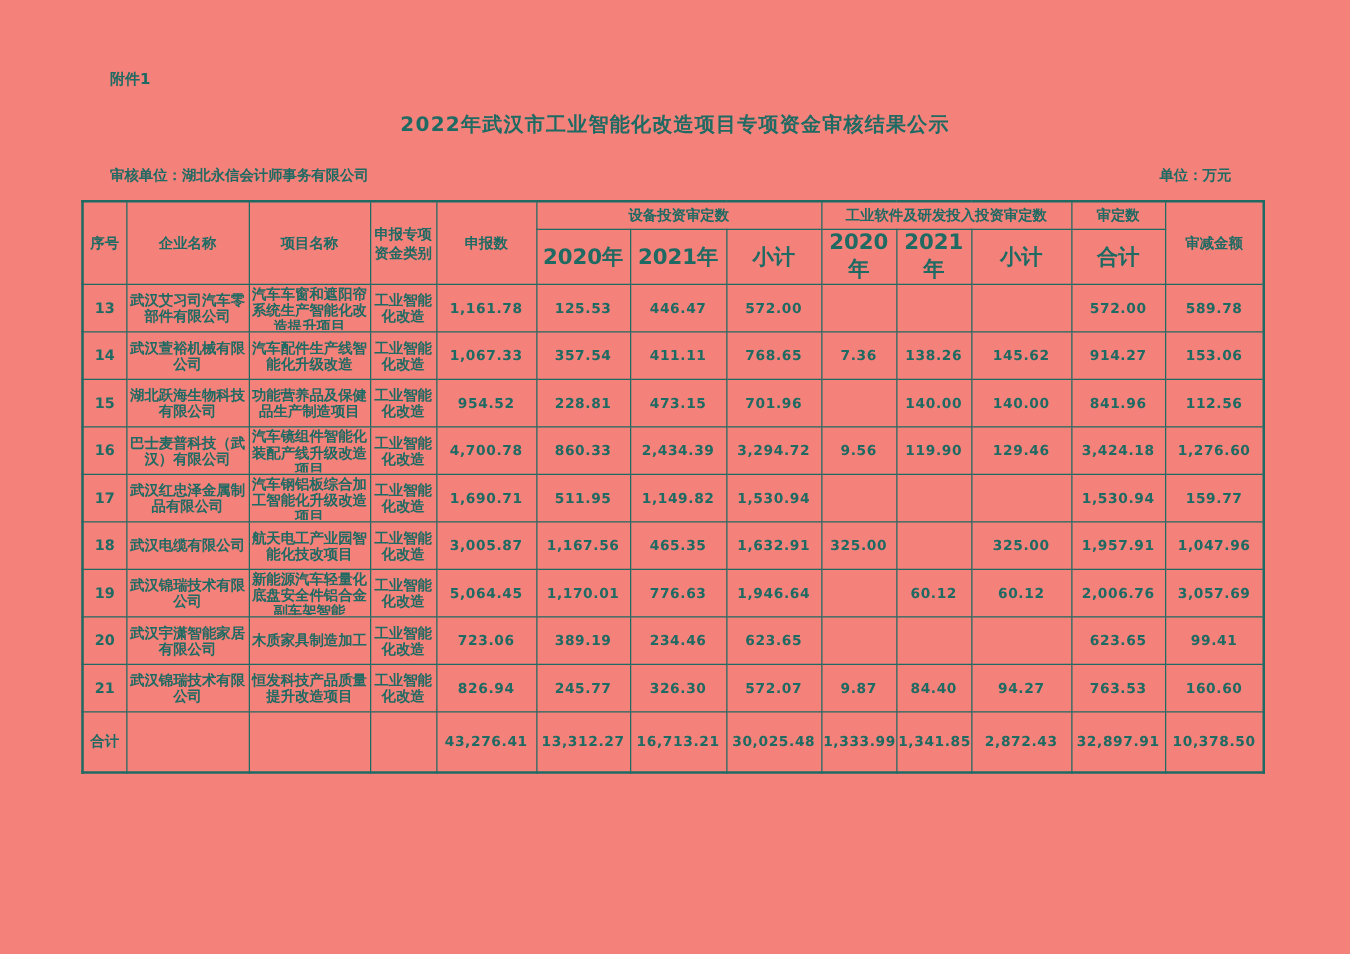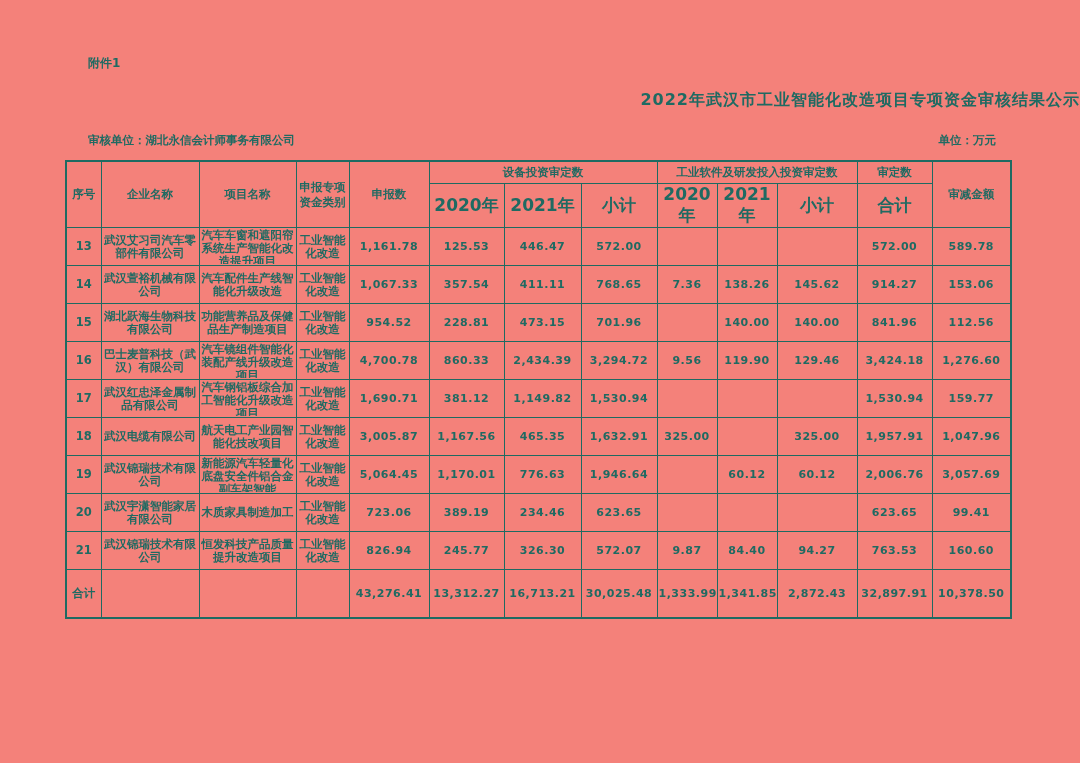--- a/index.html
+++ b/index.html
@@ -6,22 +6,22 @@
   body{
     width:1080px;height:763px;
     background:#f4817a;
     font-family:"DejaVu Sans","Liberation Sans",sans-serif;
     font-weight:bold;
     color:#1f6a62;
     overflow:hidden;
   }
   .page{position:relative;width:1080px;height:636px;}
   .attachment{position:absolute;left:88px;top:55px;font-size:12px;}
-  .title{position:absolute;left:0;right:0;top:90px;text-align:right;font-size:16px;letter-spacing:1px;}
-  .meta{position:absolute;left:88px;right:84px;top:133px;display:flex;justify-content:space-between;font-size:11.5px;}
+  .title{position:absolute;left:0;right:0;top:90px;text-align:center;font-size:16px;letter-spacing:1px;}
+  .meta{position:absolute;left:88px;right:95px;top:133px;display:flex;justify-content:space-between;font-size:11.5px;}
   .tablewrap{position:absolute;left:65px;top:160px;}
   table{
     table-layout:fixed;border-collapse:collapse;width:945px;
     font-size:11px;color:#1f6a62;
   }
   th,td{
     border:1.5px solid #1f6a62;
     text-align:center;vertical-align:middle;
     padding:0 1px;overflow:hidden;
   }
@@ -263,21 +263,21 @@
             <td>
               <div class="cell cjk clip">汽车钢铝板综合加工智能化升级改造项目</div>
             </td>
             <td>
               <div class="cell cjk">工业智能化改造</div>
             </td>
             <td>
               <div class="cell num">1,690.71</div>
             </td>
             <td>
-              <div class="cell num">381.12</div>
+              <div class="cell num">511.95</div>
             </td>
             <td>
               <div class="cell num">1,149.82</div>
             </td>
             <td>
               <div class="cell num">1,530.94</div>
             </td>
             <td>
               <div class="cell num"></div>
             </td>

